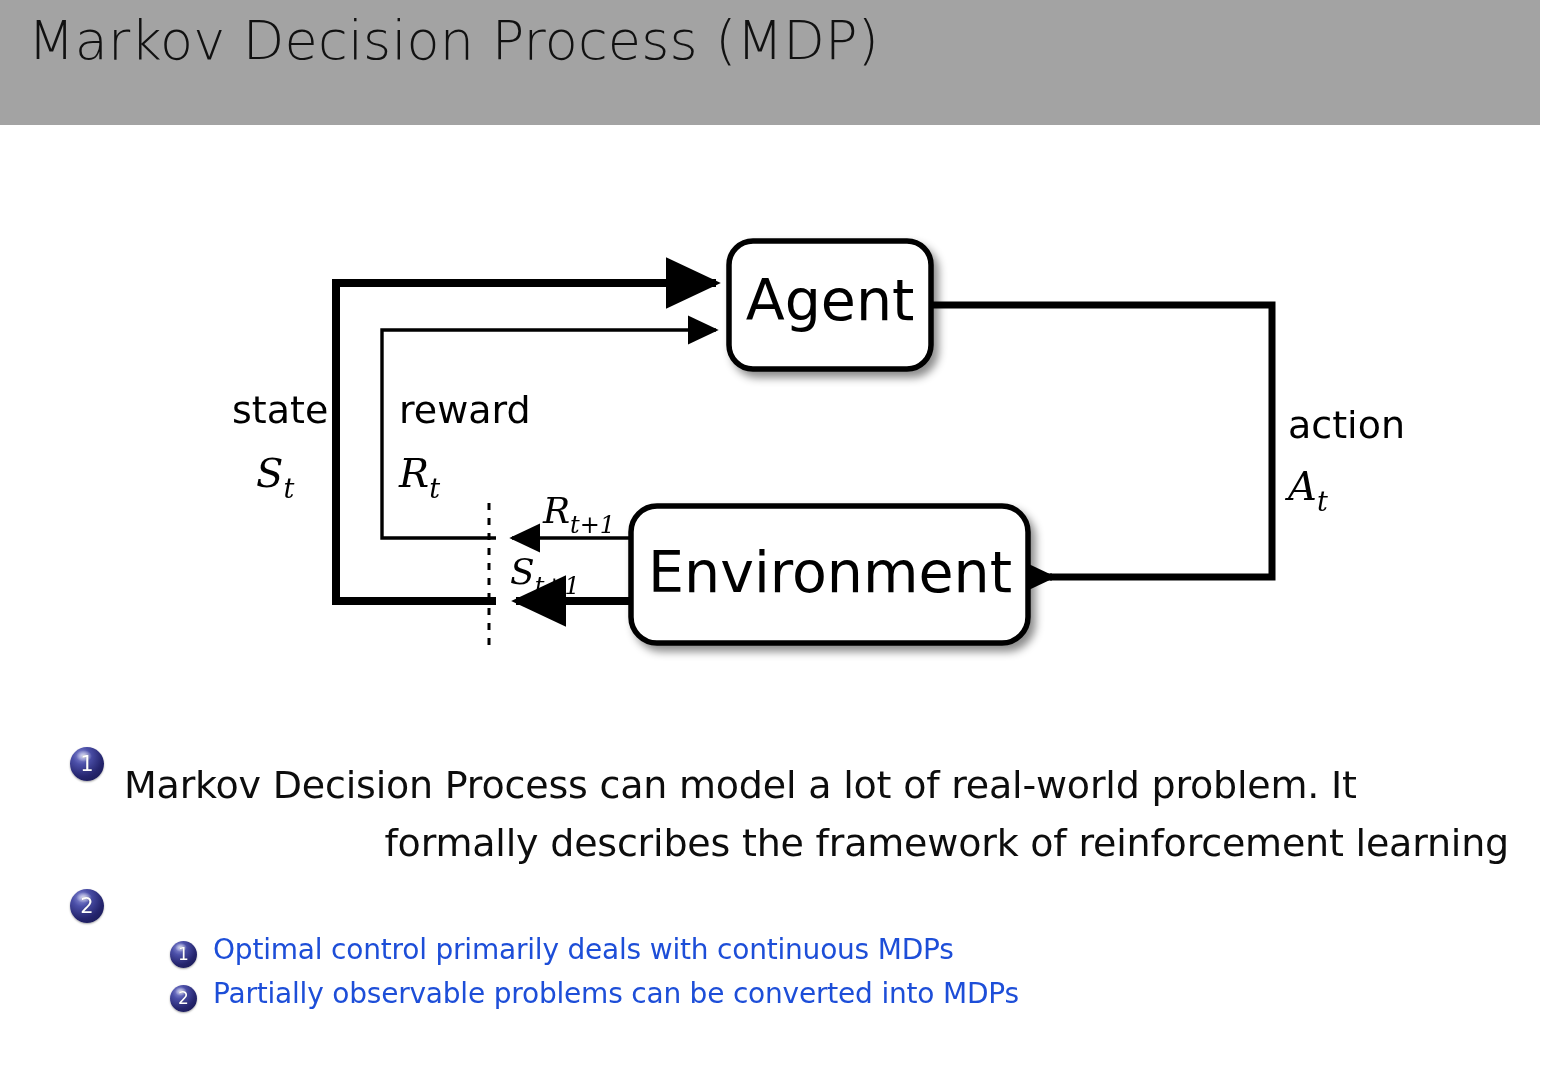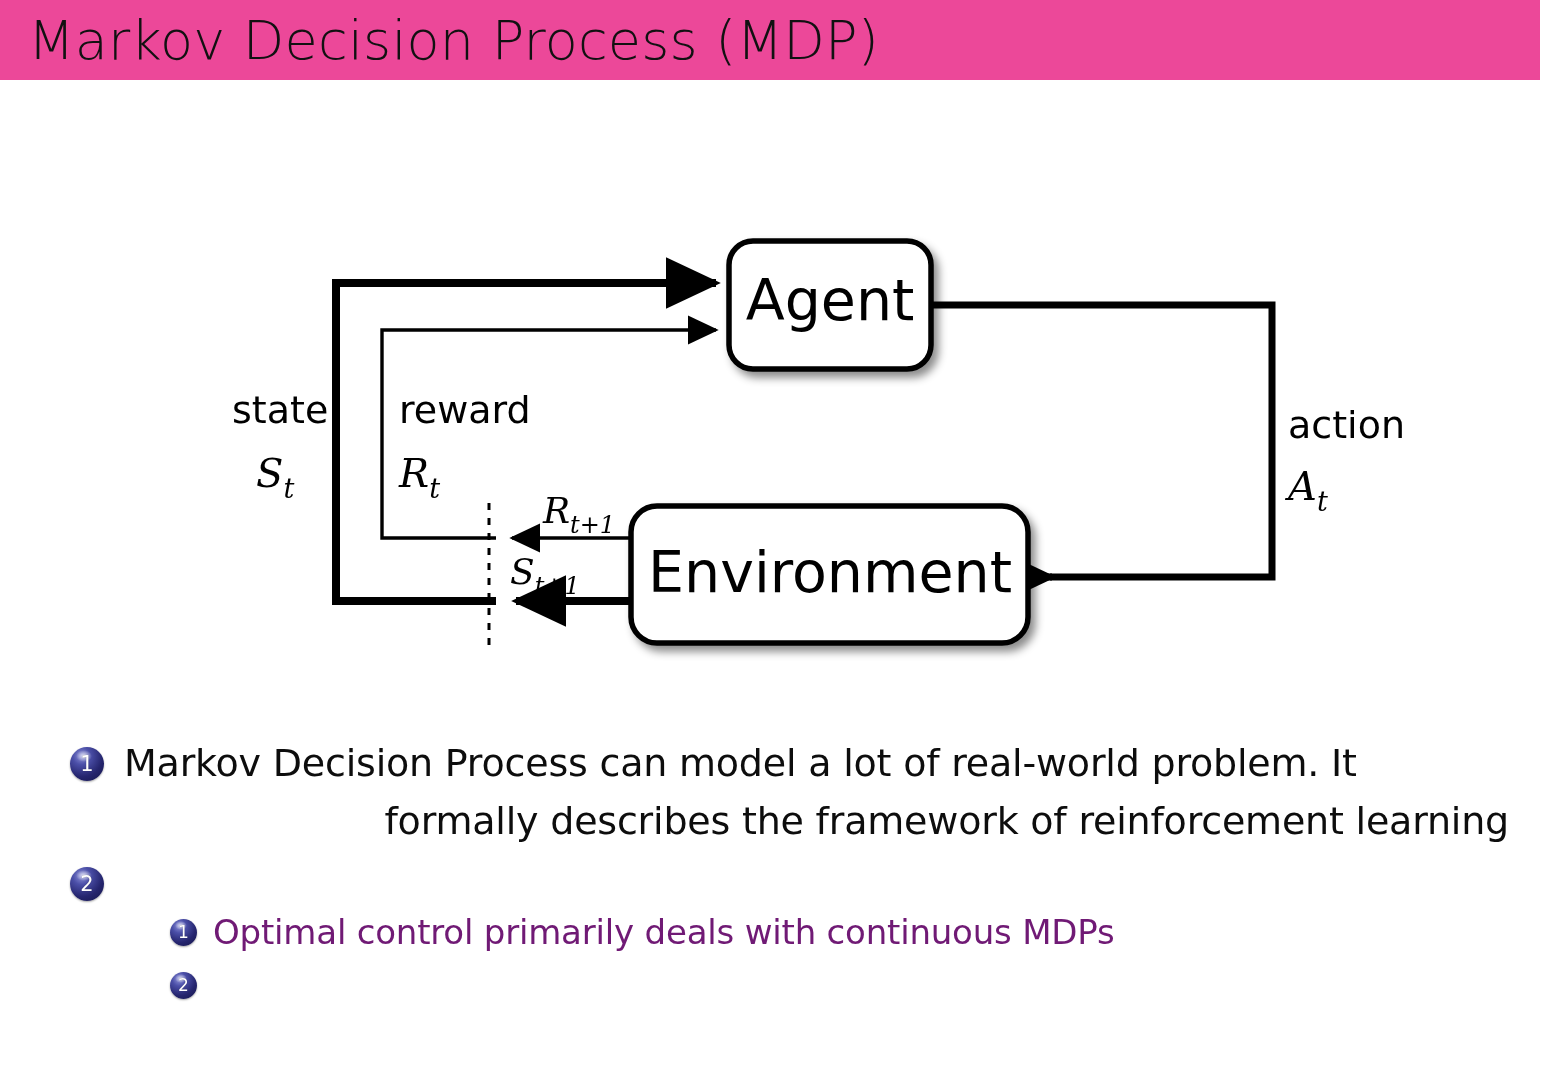--- a/index.html
+++ b/index.html
@@ -19,22 +19,22 @@
     background: #ffffff;
     overflow: hidden;
   }
 
   
   #header-band {
     position: absolute;
     left: 0;
     top: 0;
     width: 1540px;
-    height: 80px;
-    background: #ec4899;
+    height: 125px;
+    background: #a3a3a3;
     text-align: right;
   }
   #page-title {
     position: absolute;
     left: 28px;
     top: 14px;
     font-family: "DejaVu Sans", "Liberation Sans", sans-serif;
     font-size: 54px;
     font-weight: 300;
     letter-spacing: 0.2px;
@@ -70,39 +70,40 @@
   }
   .lvl1-text {
     font-family: "DejaVu Sans", "Liberation Sans", sans-serif;
     font-size: 38px;
     font-weight: 400;
     color: #0d0d0d;
     line-height: 1.52;
     letter-spacing: -0.2px;
     text-align: justify;
     text-justify: inter-word;
+    margin-top: 22px;
   }
   .lvl1-text .nowrap-last {
     display: block;
     text-align: right;
   }
   .lvl2-list {
     margin-top: 6px;
   }
   .lvl2-item {
     position: relative;
     display: flex;
     align-items: flex-start;
     margin-bottom: 2px;
   }
   .lvl2-text {
     font-family: "DejaVu Sans", "Liberation Sans", sans-serif;
-    font-size: 34px;
+    font-size: 28px;
     font-weight: 400;
-    color: #701a75;
+    color: #1d4ed8;
     line-height: 1.5;
     letter-spacing: -0.2px;
     white-space: nowrap;
   }
 
   
   .marker {
     position: relative;
     flex: 0 0 auto;
     border-radius: 50%;
@@ -258,17 +259,18 @@
       <div class="lvl2-item">
         <div class="marker m2">
           <span>1</span>
         </div>
         <div class="lvl2-text">Optimal control primarily deals with continuous MDPs</div>
       </div>
       <div class="lvl2-item">
         <div class="marker m2">
           <span>2</span>
         </div>
+        <div class="lvl2-text">Partially observable problems can be converted into MDPs</div>
       </div>
     </div>
 
   </div>
 </div>
 
 </body></html>

